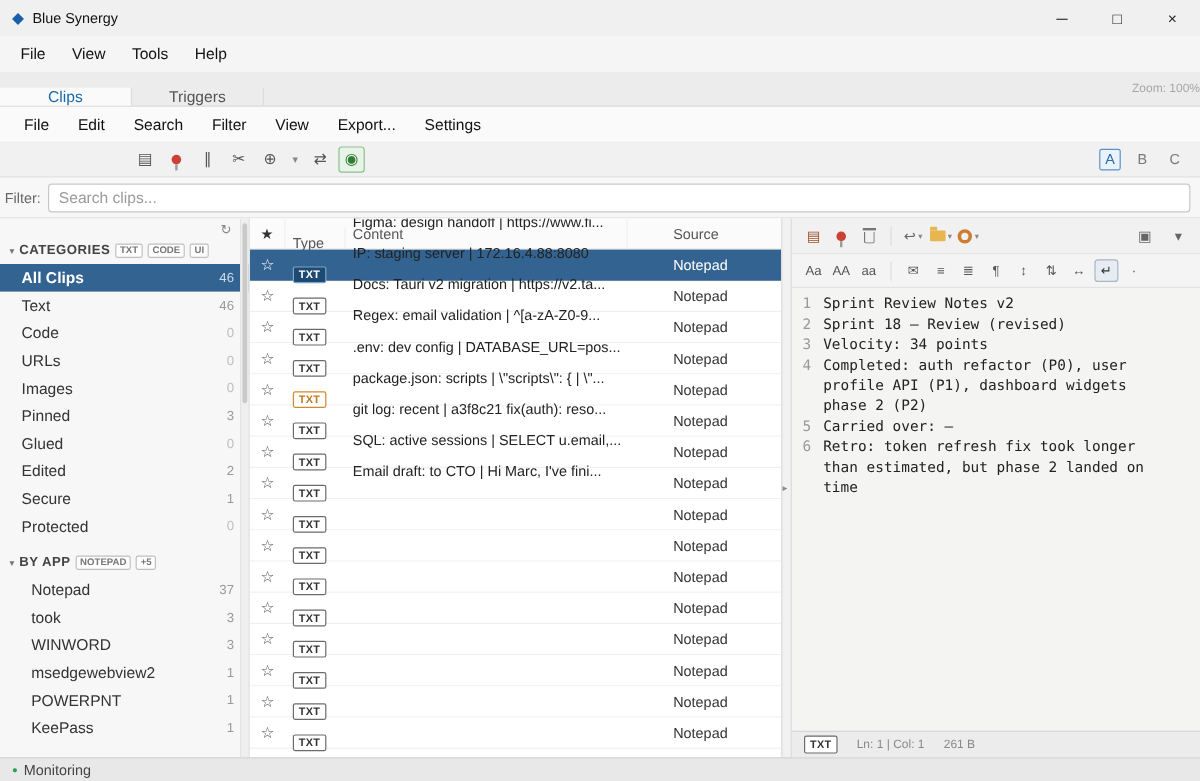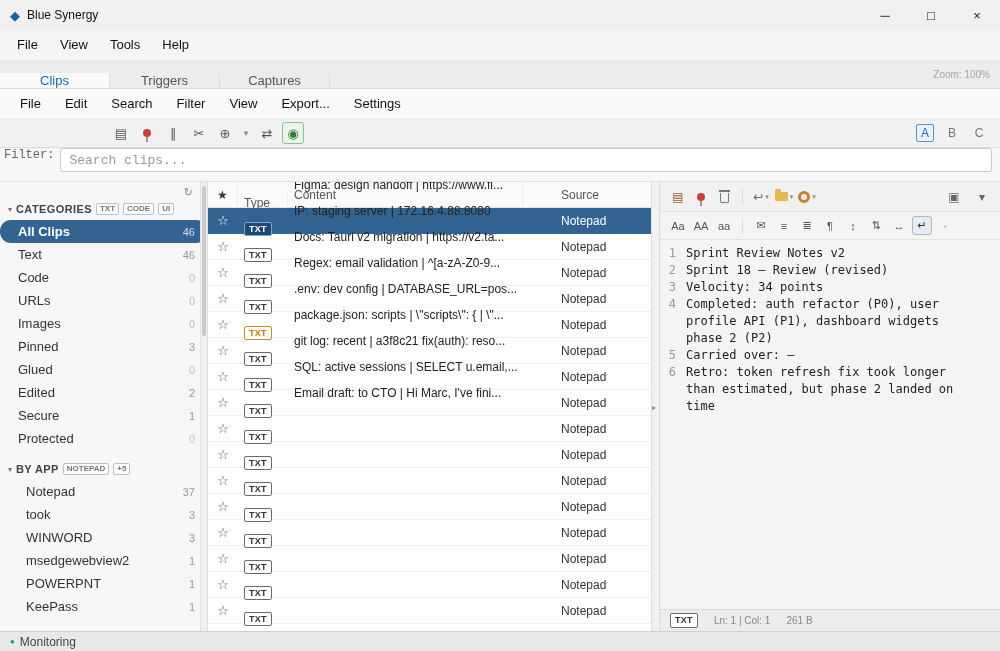--- a/index.html
+++ b/index.html
@@ -15,59 +15,59 @@
   .win-btn{width:46px;height:100%;border:none;background:transparent;font-size:13px;color:#222;font-family:inherit;cursor:default;}
 
   
   .menubar{height:30px;display:flex;align-items:center;background:#f5f5f5;padding-left:6px;}
   .menu-item{padding:0 11px;font-size:13px;color:#111;line-height:30px;}
 
   
   .tabbar{height:29px;background:#ececec;display:flex;align-items:flex-end;border-bottom:1px solid #d9d9d9;}
   .tab{width:110px;display:flex;align-items:center;justify-content:center;font-size:13px;color:#555;border-right:1px solid #dcdcdc;}
   .tab.active{background:#fafafa;color:#1769aa;}
-  .zoom-label{margin-left:auto;align-self:center;font-size:10px;color:#a6a6a6;padding-right:10px;}
+  .zoom-label{margin-left:auto;align-self:center;font-size:10px;color:#a6a6a6;}
 
   
   .clipmenu{height:30px;background:#fafafa;display:flex;align-items:center;padding-left:8px;border-bottom:1px solid #ececec;}
   .clipmenu .menu-item{padding:0 12px;}
 
   
   .toolbar{height:29px;background:#f1f1f1;border-bottom:1px solid #ddd;display:flex;align-items:center;padding-left:110px;}
   .tbtn{min-width:22px;height:22px;display:inline-flex;align-items:center;justify-content:center;font-size:13px;color:#555;margin-right:4px;border:1px solid transparent;border-radius:3px;overflow:visible;}
   .tbtn.small{min-width:12px;font-size:9px;color:#888;}
   .tbtn.green{color:#2e7d32;background:#e9f4e9;border-color:#8fbf8f;}
   .pin-shape{width:8px;height:8px;background:#cc4136;border-radius:50%;position:relative;display:inline-block;}
   .pin-shape::after{content:"";position:absolute;left:3px;top:8px;width:2px;height:5px;background:#9c9c9c;}
   .slots{margin-left:auto;display:flex;align-items:center;gap:9px;padding-right:12px;}
   .slot{font-size:12px;color:#777;width:18px;height:18px;display:flex;align-items:center;justify-content:center;border-radius:2px;}
   .slot.active{border:1px solid #5b93c9;color:#2b6cb0;background:#eaf2fb;}
 
   
-  .filterrow{height:34px;background:#f7f7f7;display:flex;padding:0 8px 0 4px;border-bottom:1px solid #e0e0e0;font-family:Liberation Mono, monospace;}
+  .filterrow{height:34px;background:#f7f7f7;display:flex;align-items:center;padding:0 8px 0 4px;border-bottom:1px solid #e0e0e0;}
   .filter-label{font-size:12px;color:#666;margin-right:6px;}
   .filter-input{flex:1;height:24px;border:1px solid #c9c9c9;border-radius:3px;padding:0 8px;font-size:13px;font-family:inherit;color:#333;background:#fff;outline:none;}
   .filter-input::placeholder{color:#9a9a9a;}
 
   
   .content{display:flex;height:449px;}
 
   
   .sidebar{width:208px;background:#f7f7f7;border-right:1px solid #ddd;position:relative;overflow:hidden;flex:none;}
   .side-top{height:16px;display:flex;justify-content:flex-end;padding:4px 14px 0 0;font-size:11px;color:#888;line-height:12px;}
   .section-header{height:22px;display:flex;align-items:center;padding-left:8px;gap:4px;}
   .sec-arrow{font-size:8px;color:#777;}
   .sec-title{font-size:11px;font-weight:bold;color:#444;letter-spacing:0.4px;}
   .mini-badge{font-size:8px;font-weight:bold;color:#777;border:1px solid #c0c0c0;border-radius:2px;padding:1px 3px;background:#fdfdfd;line-height:1;}
   .side-item{height:23px;display:flex;align-items:center;padding:0 12px 0 18px;font-size:13px;color:#333;}
   .side-item.app{padding-left:26px;}
   .side-label{flex:1;white-space:nowrap;overflow:hidden;}
   .side-count{font-size:11px;color:#999;}
   .side-count.zero{color:#bfbfbf;}
-  .side-item.selected{background:#336391;color:#fff;font-weight:bold;border-radius:11px;}
+  .side-item.selected{background:#336391;color:#fff;font-weight:bold;}
   .side-item.selected .side-count{color:#cfdded;font-weight:normal;}
   .byapp{margin-top:8px;}
   .side-scrollbar{position:absolute;right:0;top:0;width:7px;height:100%;background:#efefef;border-left:1px solid #e3e3e3;}
   .side-scrollbar .thumb{position:absolute;top:4px;left:1px;width:4px;height:150px;background:#c9c9c9;border-radius:3px;}
 
   
   .tablewrap{flex:1;background:#fff;display:flex;flex-direction:column;min-width:0;overflow:hidden;}
   .thead{height:26px;display:flex;align-items:center;background:#fbfbfb;border-bottom:1px solid #e4e4e4;flex:none;}
   .cell{padding:0 6px;}
   .cell.star{width:30px;flex:none;text-align:center;font-size:12px;color:#333;}
@@ -139,21 +139,20 @@
   <div class="menubar">
     <span class="menu-item">File</span>
     <span class="menu-item">View</span>
     <span class="menu-item">Tools</span>
     <span class="menu-item">Help</span>
   </div>
 
   <div class="tabbar">
     <div class="tab active">Clips</div>
     <div class="tab">Triggers</div>
-    <div class="tab">Captures</div>
     <span class="zoom-label">Zoom: 100%</span>
   </div>
 
   <div class="clipmenu">
     <span class="menu-item">File</span>
     <span class="menu-item">Edit</span>
     <span class="menu-item">Search</span>
     <span class="menu-item">Filter</span>
     <span class="menu-item">View</span>
     <span class="menu-item">Export...</span>

